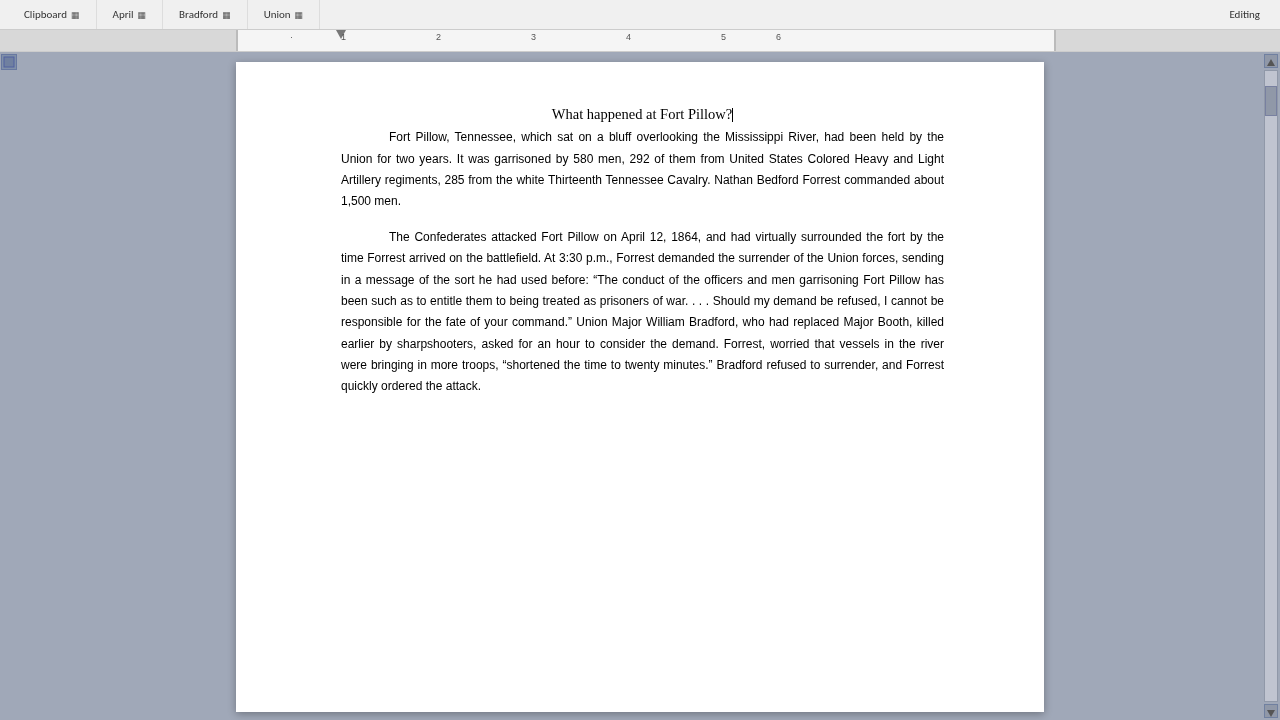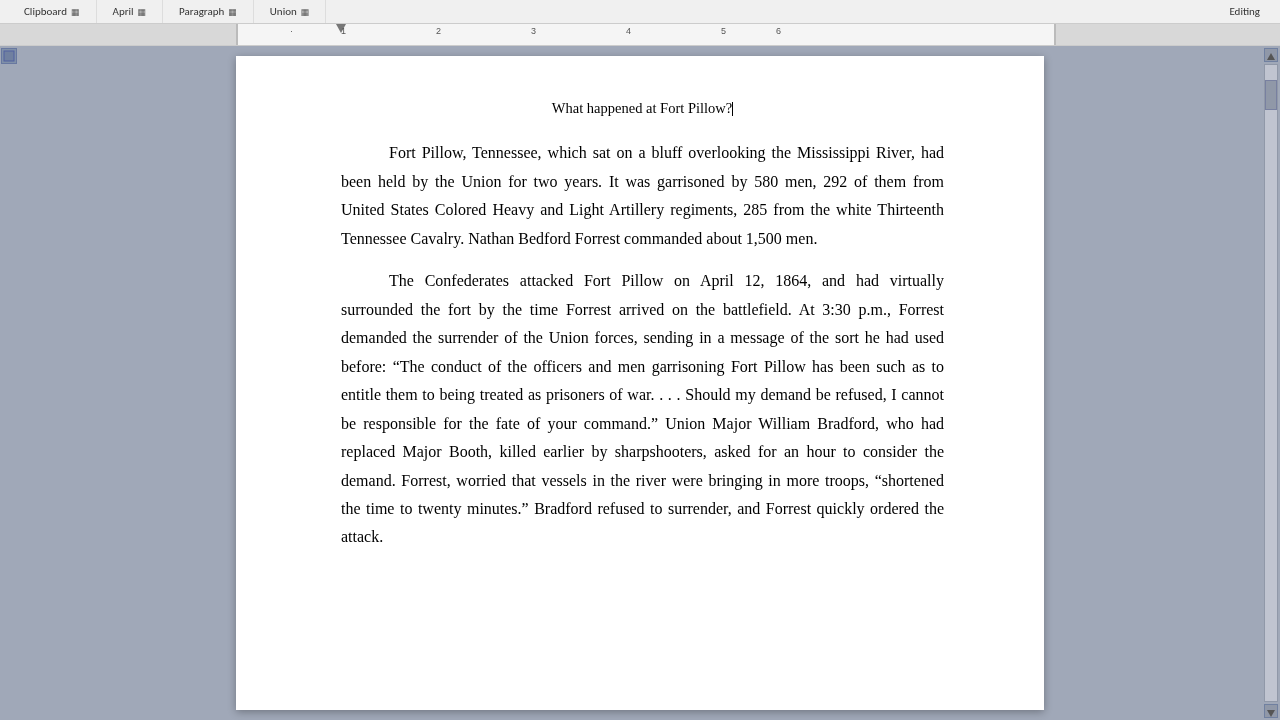--- a/index.html
+++ b/index.html
@@ -15,21 +15,21 @@
       font-family: 'Times New Roman', Times, serif;
       background: #a0a8b8;
       display: flex;
       flex-direction: column;
     }
 
     
     .ribbon {
       background: #f0f0f0;
       border-bottom: 1px solid #ccc;
-      height: 24px;
+      height: 30px;
       display: flex;
       align-items: center;
       padding: 0 8px;
       font-family: Calibri, Arial, sans-serif;
       font-size: 11px;
       color: #333;
       flex-shrink: 0;
     }
 
     .ribbon-section {
@@ -94,43 +94,43 @@
       position: relative;
       font-family: 'Times New Roman', Times, serif;
       font-size: 14.5px;
       line-height: 1.75;
       color: #000;
     }
 
     .page-title {
       text-align: center;
       font-size: 14.5px;
-      margin-bottom: 18px;
+      margin-bottom: 0;
       font-family: 'Times New Roman', Times, serif;
     }
 
     .cursor {
       display: inline-block;
       width: 1px;
       height: 1em;
       background: #000;
       vertical-align: text-bottom;
       animation: blink 1s step-end infinite;
     }
 
     @keyframes blink {
       50% { opacity: 0; }
     }
 
     .paragraph {
       text-indent: 48px;
       text-align: justify;
       margin-bottom: 14px;
-      font-family: Liberation Serif, serif;
-      font-size: 16px;
+      font-family: Liberation Sans, sans-serif;
+      font-size: 12px;
       line-height: 1.78;
     }
 
     
     .left-icons {
       width: 18px;
       background: #a0a8b8;
       display: flex;
       flex-direction: column;
       align-items: center;
@@ -201,21 +201,21 @@
 <div class="ribbon">
   <div class="ribbon-section">
     <span class="label">Clipboard</span>
     <span class="expand-icon">▦</span>
   </div>
   <div class="ribbon-section">
     <span class="label">April</span>
     <span class="expand-icon">▦</span>
   </div>
   <div class="ribbon-section">
-    <span class="label">Paragraph</span>
+    <span class="label">Bradford</span>
     <span class="expand-icon">▦</span>
   </div>
   <div class="ribbon-section">
     <span class="label">Union</span>
     <span class="expand-icon">▦</span>
   </div>
   <div class="ribbon-editing">
     <span class="label">Editing</span>
   </div>
 </div>

